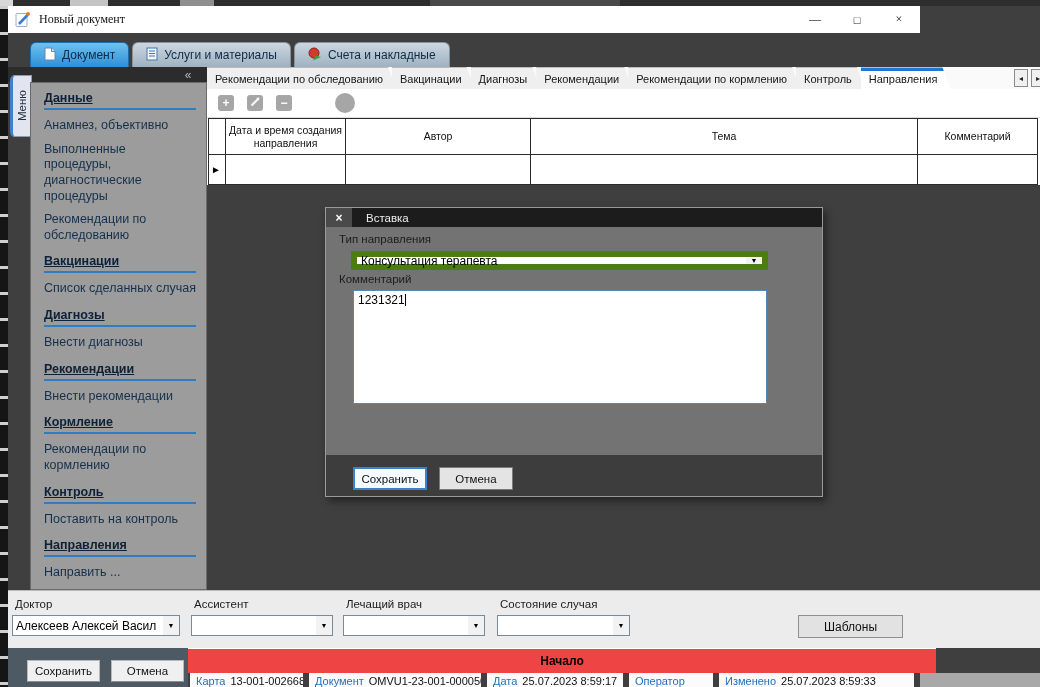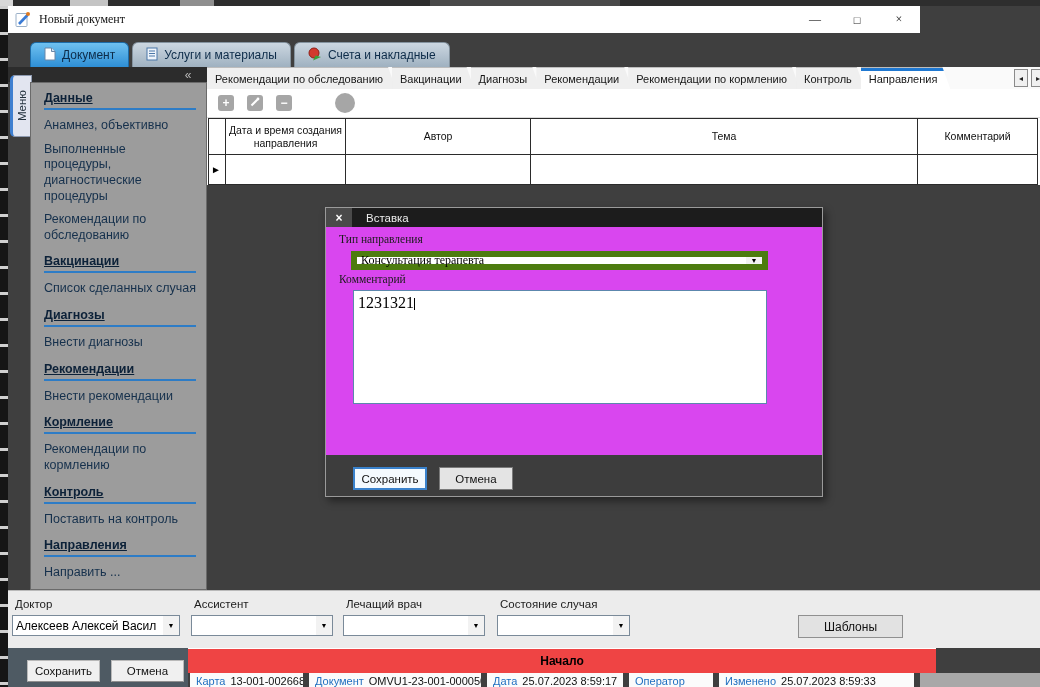--- a/index.html
+++ b/index.html
@@ -82,30 +82,30 @@
 
   .content-dark{position:absolute;left:199px;top:179px;width:833px;height:405px;background:#3f3f3f;}
 
   
   .modal{position:absolute;left:317px;top:201px;width:498px;height:290px;border:1px solid #9a9a9a;
     box-shadow:3px 4px 8px rgba(0,0,0,.45);}
   .modal-title{height:19px;background:#1c1c1c;display:flex;align-items:center;}
   .modal-close{width:26px;height:19px;border:0;background:#4a4a4a;color:#fff;font-size:12px;
     font-weight:bold;display:flex;align-items:center;justify-content:center;padding:0;font-family:inherit;}
   .modal-title .mt-text{margin-left:14px;font-size:11.5px;color:#ececec;}
-  .modal-body{position:relative;height:228px;background:#d946ef;font-family:Liberation Serif, serif;}
+  .modal-body{position:relative;height:228px;background:#737373;}
   .dlabel{position:absolute;left:13px;font-size:11.5px;color:#1c1c1c;}
   .dl1{top:6px;} .dl2{top:46px;}
   .dcombo{position:absolute;left:25px;top:24px;width:417px;height:19px;background:#fff;
     border:6px solid #4d7c0f;display:flex;align-items:center;}
   .dcombo .cval{font-size:12px;color:#000;padding-left:4px;white-space:nowrap;overflow:hidden;flex:1;}
   .dd-arrow{flex:none;width:16px;height:100%;display:flex;align-items:center;justify-content:center;
     font-size:7px;color:#000;background:#f2f2f2;}
   .dtextarea{position:absolute;left:27px;top:63px;width:414px;height:114px;background:#fff;
-    border:1px solid #5c87ad;font-size:16px;color:#000;padding:2px 4px;line-height:1.25;}
+    border:1px solid #5c87ad;font-size:12px;color:#000;padding:2px 4px;line-height:1.25;}
   .caret{display:inline-block;width:1px;height:12px;background:#000;vertical-align:-2px;}
   .modal-footer{height:41px;background:#3d3d3d;position:relative;}
   .dbtn{position:absolute;top:12px;height:23px;font-size:11.5px;color:#111;
     display:flex;align-items:center;justify-content:center;font-family:inherit;padding:0 4px;}
   .dbtn.save{left:27px;width:74px;background:#f4fafe;border:2px solid #3a82cc;}
   .dbtn.cancel{left:113px;width:74px;background:#e4e4e4;border:1px solid #7a7a7a;}
 
   
   .footer-panel{position:absolute;left:0;top:584px;width:1032px;height:58px;background:#ececec;
     border-top:1px solid #b9b9b9;}

